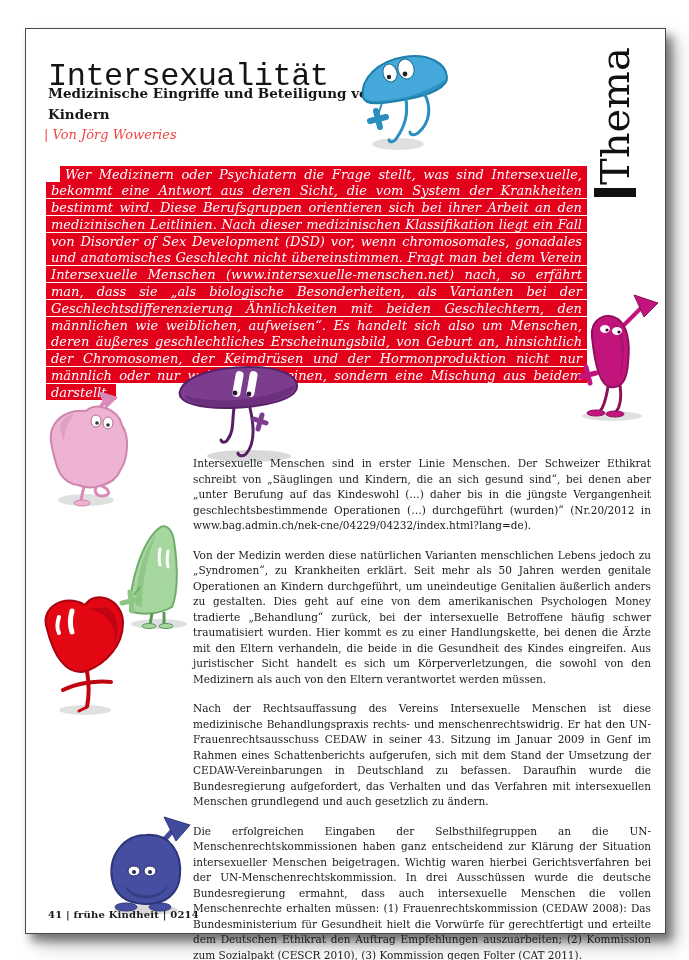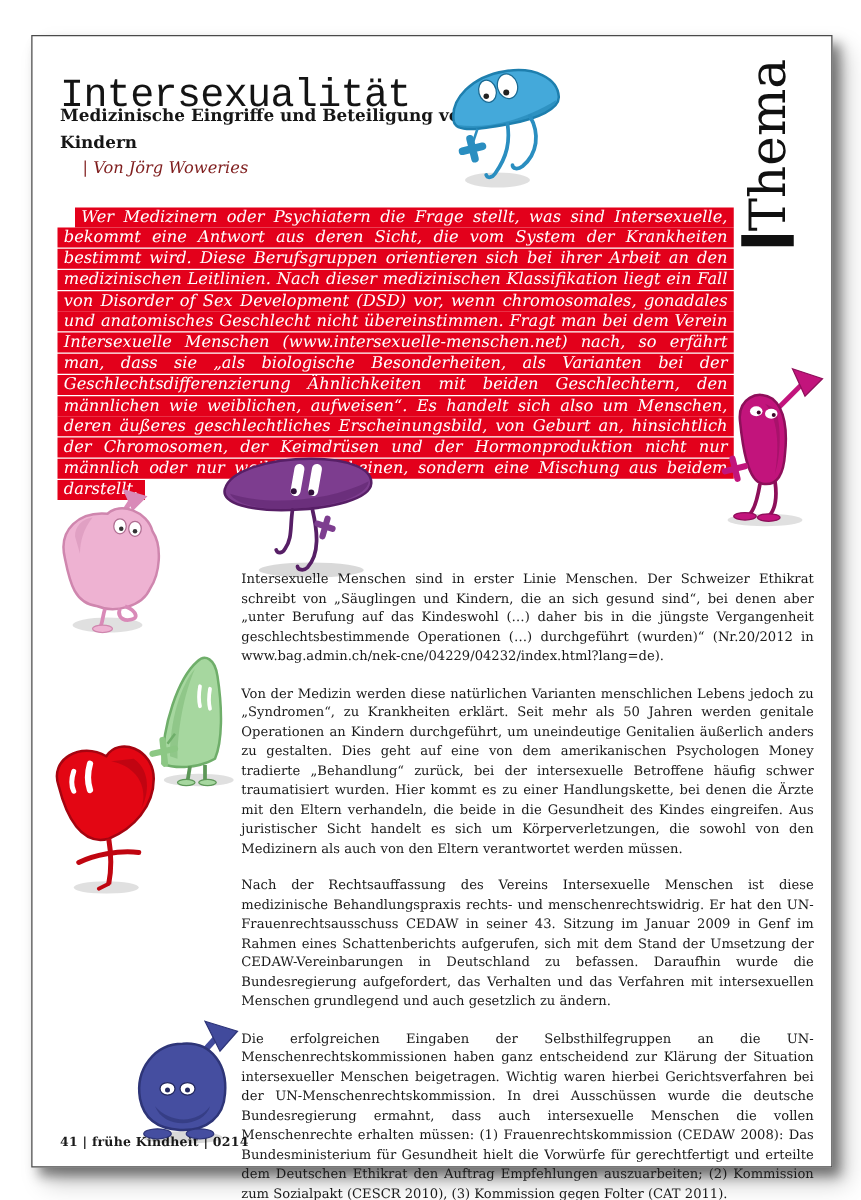--- a/index.html
+++ b/index.html
@@ -12,21 +12,21 @@
   }
   .title{
     position:absolute;left:22px;top:8px;font-size:32px;color:#141414;
     font-family:Liberation Mono, monospace;font-weight:400;letter-spacing:-0.5px;
   }
   .subtitle{
     position:absolute;left:22px;top:54px;width:360px;
     font-size:13.5px;line-height:21px;font-weight:bold;color:#161616;
   }
   .byline{
-    position:absolute;left:40px;top:98px;font-style:italic;font-size:13px;color:#7f1d1d;
+    position:absolute;left:18px;top:98px;font-style:italic;font-size:13px;color:#ef4444;
   }
   .thema{
     position:absolute;left:566px;top:168px;width:162px;height:50px;
     transform:rotate(-90deg);transform-origin:0 0;
     font-family:"DejaVu Serif", serif;font-size:40px;color:#101010;
     white-space:nowrap;
   }
   .thema-bar{
     display:inline-block;width:9px;height:42px;background:#101010;
     margin-right:3px;vertical-align:-7px;

